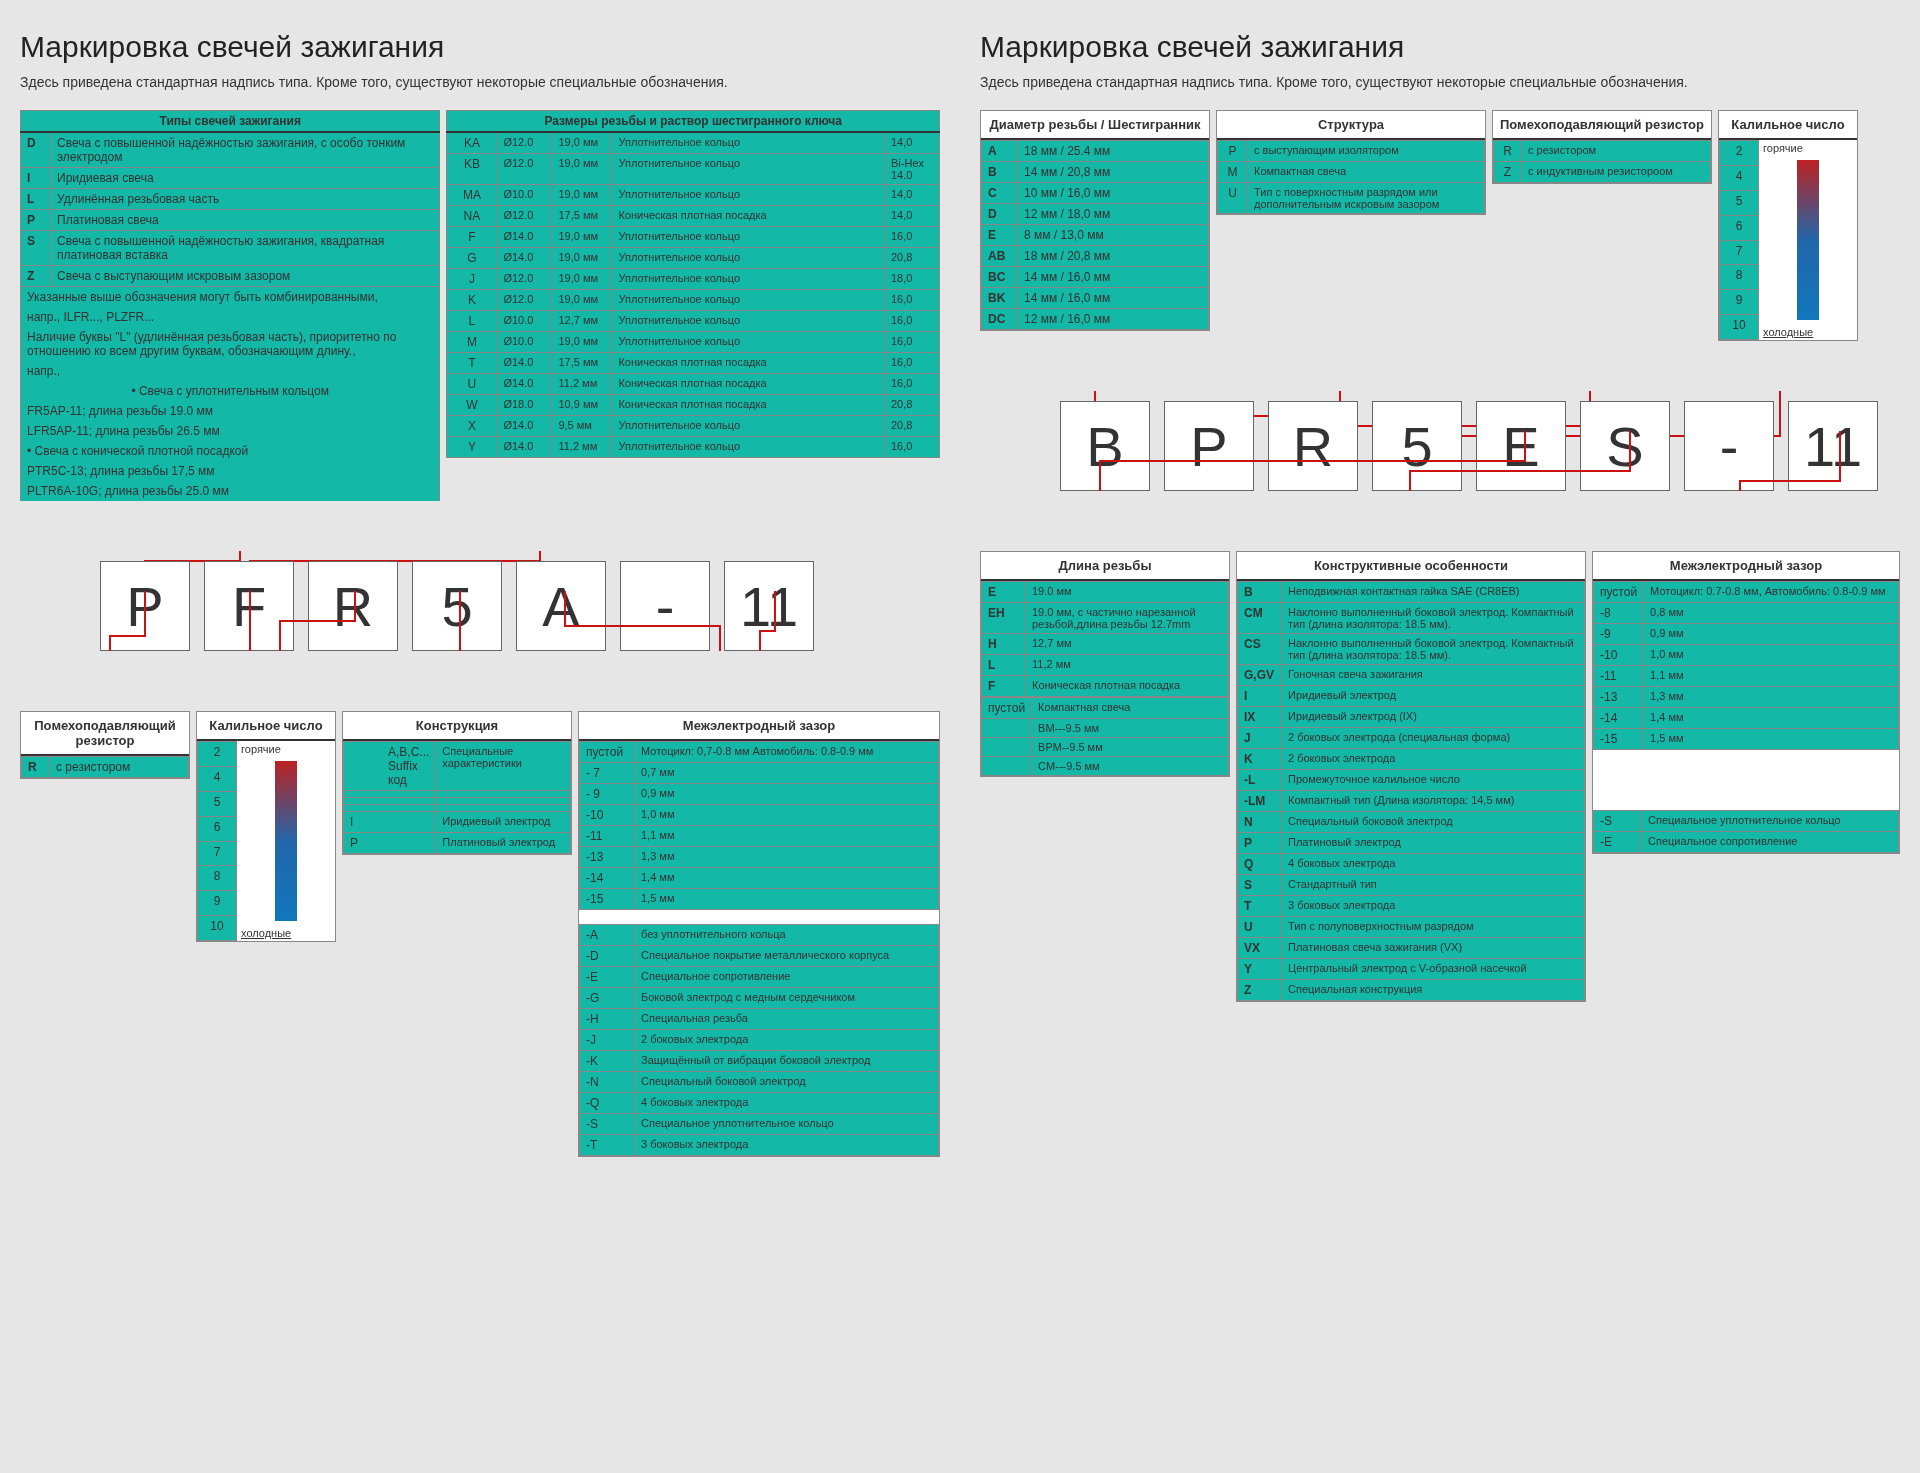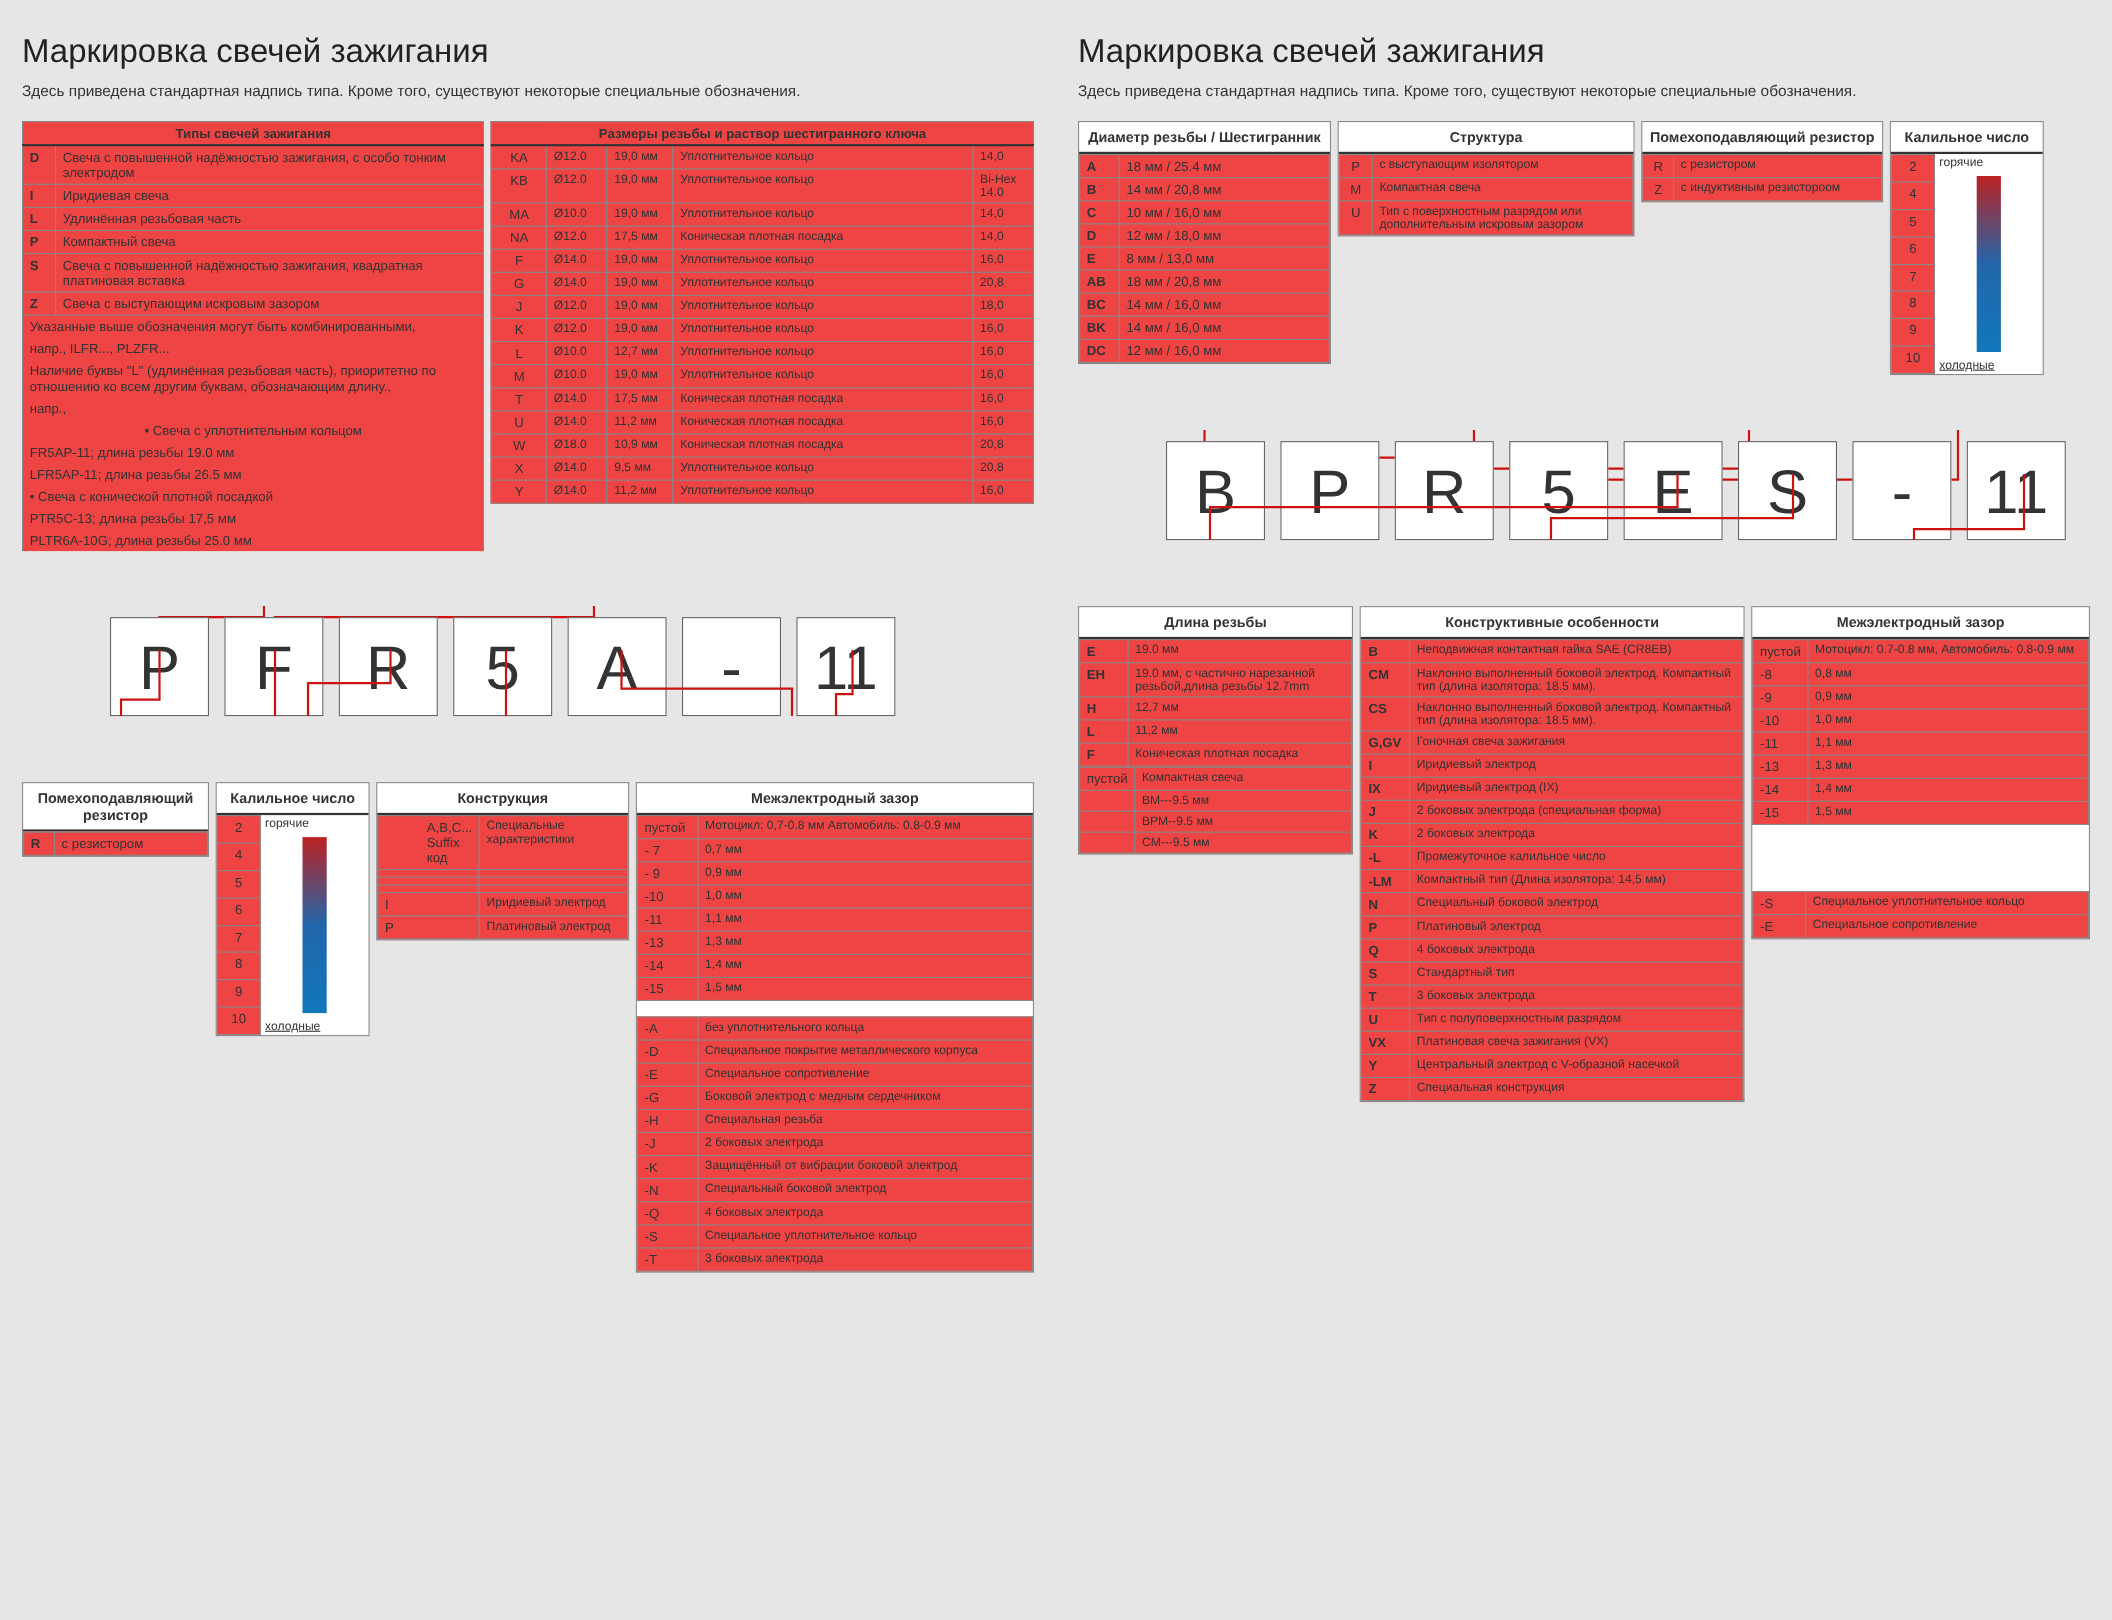--- a/index.html
+++ b/index.html
@@ -24,21 +24,21 @@
     font-weight: 400;
     margin: 10px 0 10px 0;
     color: #222;
   }
   .subtitle {
     font-size: 14px;
     margin-bottom: 20px;
   }
   table {
     border-collapse: collapse;
-    background: #ef4444;
+    background: #14b8a6;
     width: 100%;
   }
   td, th {
     border: 1px solid #888;
     padding: 3px 6px;
     vertical-align: top;
     text-align: left;
     font-weight: 400;
   }
   th {
@@ -129,21 +129,21 @@
             <tr>
               <td class="bold" style="width: 30px;">I</td>
               <td>Иридиевая свеча</td>
             </tr>
             <tr>
               <td class="bold" style="width: 30px;">L</td>
               <td>Удлинённая резьбовая часть</td>
             </tr>
             <tr>
               <td class="bold" style="width: 30px;">P</td>
-              <td>Компактный свеча</td>
+              <td>Платиновая свеча</td>
             </tr>
             <tr>
               <td class="bold" style="width: 30px;">S</td>
               <td>Свеча с повышенной надёжностью зажигания, квадратная платиновая вставка</td>
             </tr>
             <tr>
               <td class="bold" style="width: 30px;">Z</td>
               <td>Свеча с выступающим искровым зазором</td>
             </tr>
           </tbody>

